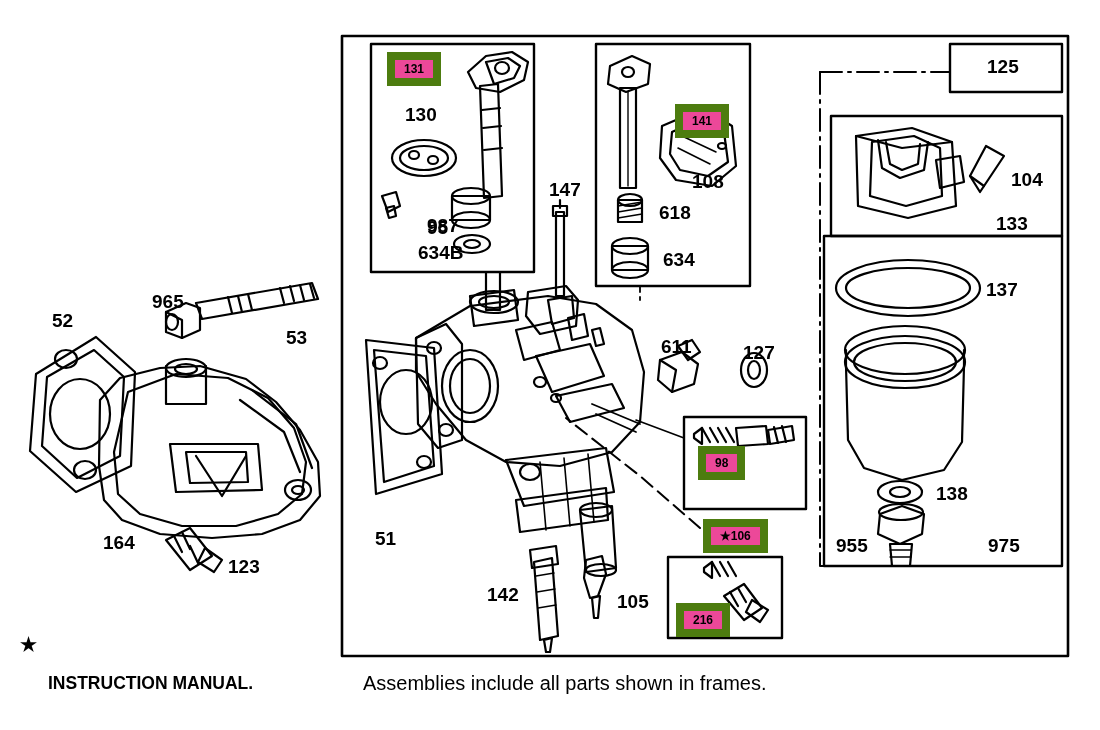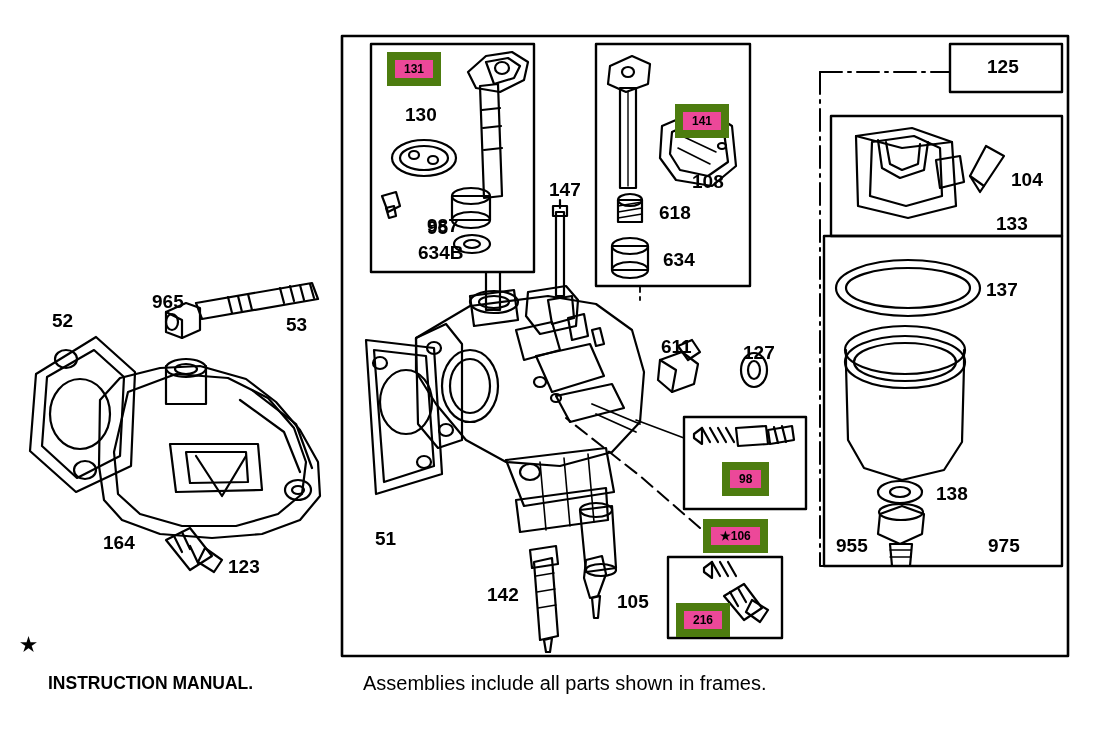--- a/index.html
+++ b/index.html
@@ -261,21 +261,21 @@
       <path d="M890 544 L912 544 L910 566 L892 566 Z"></path>
       <path d="M890 550 L911 550" stroke-width="1.4"></path>
       <path d="M890 557 L911 557" stroke-width="1.4"></path>
       <ellipse cx="901" cy="512" rx="22" ry="8"></ellipse>
 
     </g>
   </svg>
 
   <div class="lbl lbl-num" style="left:52px; top:311px;">52</div>
   <div class="lbl lbl-num" style="left:152px; top:292px;">965</div>
-  <div class="lbl lbl-num" style="left:286px; top:315px;">53</div>
+  <div class="lbl lbl-num" style="left:286px; top:328px;">53</div>
   <div class="lbl lbl-num" style="left:103px; top:533px;">164</div>
   <div class="lbl lbl-num" style="left:228px; top:557px;">123</div>
   <div class="lbl lbl-num" style="left:375px; top:529px;">51</div>
 
   <div class="lbl boxed" style="left:387px; top:52px;">131</div>
   <div class="lbl lbl-num" style="left:405px; top:105px;">130</div>
   <div class="lbl lbl-num" style="left:379px; top:218px;margin-left:48px;">95</div>
   <div class="lbl lbl-num" style="left:427px; top:216px;">987</div>
   <div class="lbl lbl-num" style="left:418px; top:243px;">634B</div>
   <div class="lbl lbl-num" style="left:549px; top:180px;">147</div>
@@ -289,21 +289,21 @@
   <div class="lbl lbl-num" style="left:1011px; top:170px;">104</div>
   <div class="lbl lbl-num" style="left:996px; top:214px;">133</div>
   <div class="lbl lbl-num" style="left:986px; top:280px;">137</div>
   <div class="lbl lbl-num" style="left:936px; top:484px;">138</div>
   <div class="lbl lbl-num" style="left:836px; top:536px;">955</div>
   <div class="lbl lbl-num" style="left:988px; top:536px;">975</div>
 
   <div class="lbl lbl-num" style="left:661px; top:337px;">611</div>
   <div class="lbl lbl-num" style="left:743px; top:343px;">127</div>
 
-  <div class="lbl boxed" style="left:698px; top:462px;margin-left:24px;">98</div>
+  <div class="lbl boxed" style="left:698px; top:446px;">98</div>
   <div class="lbl boxed" style="left:703px; top:519px;">★106</div>
   <div class="lbl boxed" style="left:676px; top:603px;">216</div>
 
   <div class="lbl lbl-num" style="left:487px; top:585px;">142</div>
   <div class="lbl lbl-num" style="left:617px; top:592px;">105</div>
 
   <div class="footnote" style="left:20px; top:634px; font-size:19px;">★</div>
   <div class="footnote" style="left:48px; top:674px;">INSTRUCTION MANUAL.</div>
 
   <div class="caption" style="left:363px; top:672px;">Assemblies include all parts shown in frames.</div>

